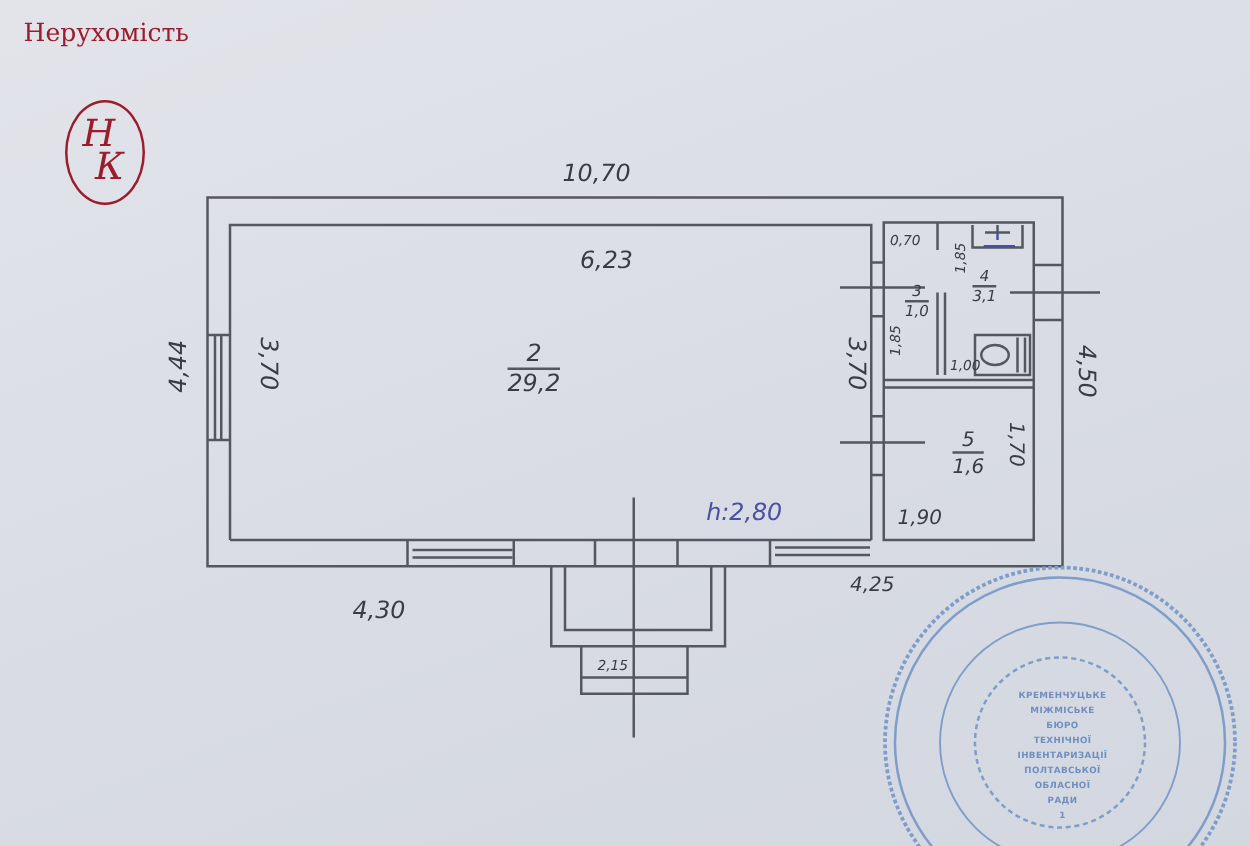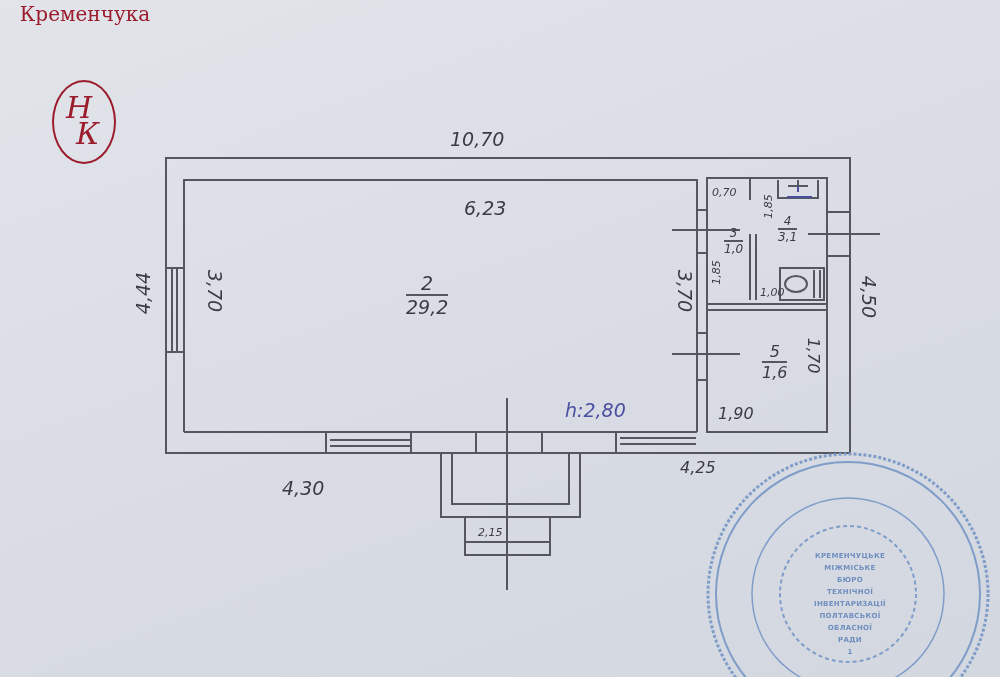--- a/index.html
+++ b/index.html
@@ -26,21 +26,21 @@
   .frac .num { display:block; border-bottom:2px solid #55575e; padding:0 4px; }
   .frac .den { display:block; }
 
   .stamp { position:absolute; left:706px; top:452px; width:284px; height:284px; border-radius:50%; }
   .stamp-text { position:absolute; left:102px; top:98px; width:84px; text-align:center; color:#6f8fc0; font-size:7px; line-height:12px; font-weight:bold; letter-spacing:0.3px; }
 </style>
 </head>
 <body>
 
 <div class="watermark">
-  <span class="wm-line">Кременчука</span>
+  <span class="wm-line wm-line1">Нерухомість</span>
 </div>
 <div class="wm-logo">
   <span style="left:12px;top:8px;">Н</span>
   <span style="left:22px;top:34px;">К</span>
 </div>
 
 <svg class="plan" viewBox="0 0 1000 677" xmlns="http://www.w3.org/2000/svg">
   <g stroke="#55575e" stroke-width="2" fill="none">
 
     <rect x="166" y="158" width="684" height="295"></rect>

